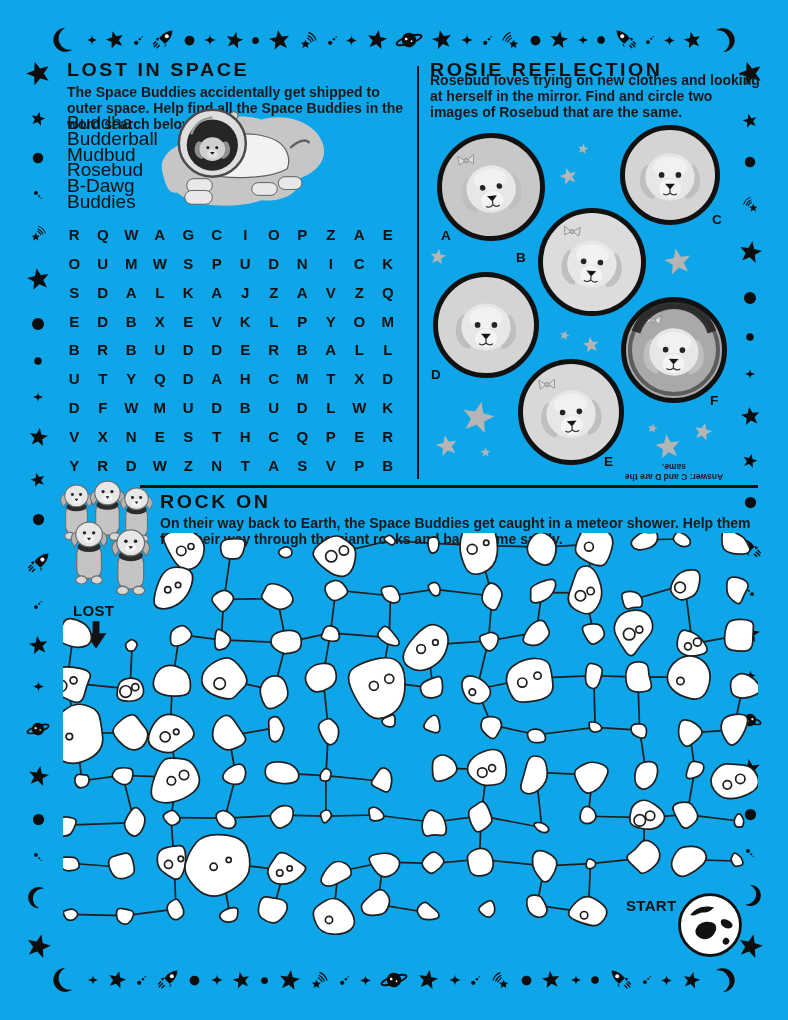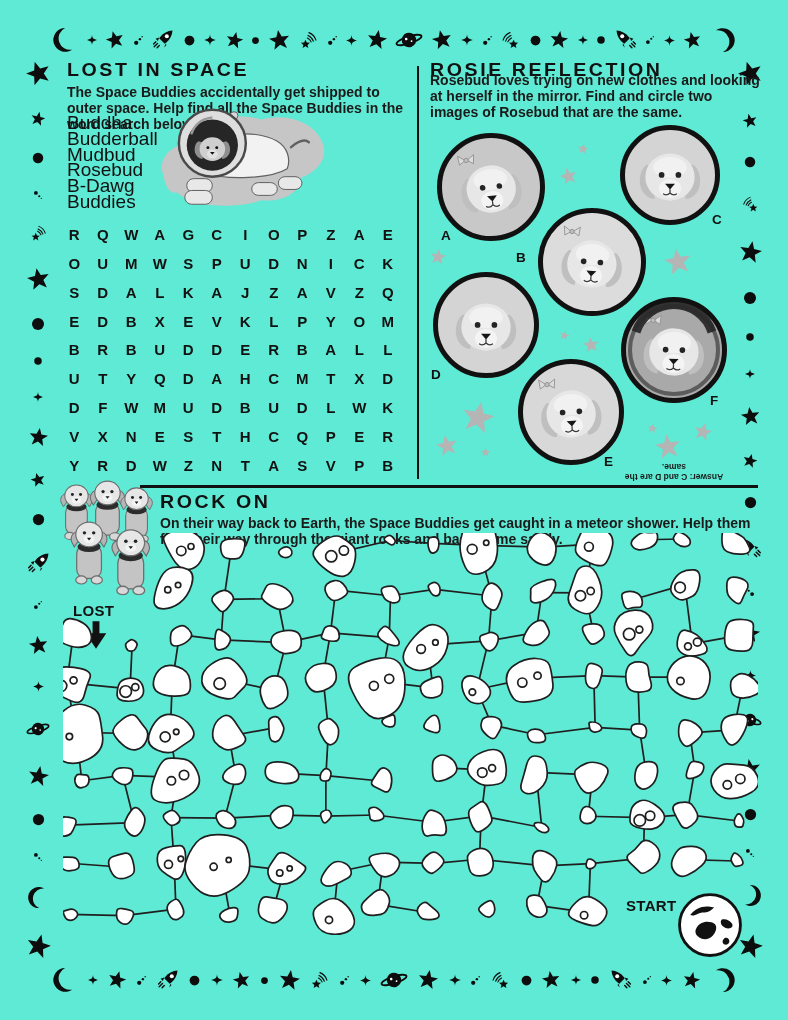--- a/index.html
+++ b/index.html
@@ -1,16 +1,16 @@
 <!DOCTYPE html>
 <html><head>
 <meta charset="utf-8">
 <style>
   html,body{margin:0;padding:0;background:#fff;}
-  .page{position:relative;width:788px;height:1020px;background:#5eead4;overflow:hidden;
+  .page{position:relative;width:788px;height:1020px;background:#0ea5e9;overflow:hidden;
         font-family:"Liberation Sans",sans-serif;color:#111;}
   
   .bh{position:absolute;left:52px;width:684px;height:36px;display:flex;justify-content:space-between;align-items:center;}
   .bh.top{top:22px}.bh.bottom{top:962px}
   .bv{position:absolute;top:60px;height:900px;width:36px;display:flex;flex-direction:column;justify-content:space-between;align-items:center;}
   .bv.left{left:20px}.bv.right{left:732px}
   .bicon{fill:#0d0d0d;display:block;}
   
   .title{position:absolute;font-weight:bold;font-size:19px;letter-spacing:2.5px;
          transform:scaleY(.92) scaleX(1.03);transform-origin:left top;white-space:nowrap;}

